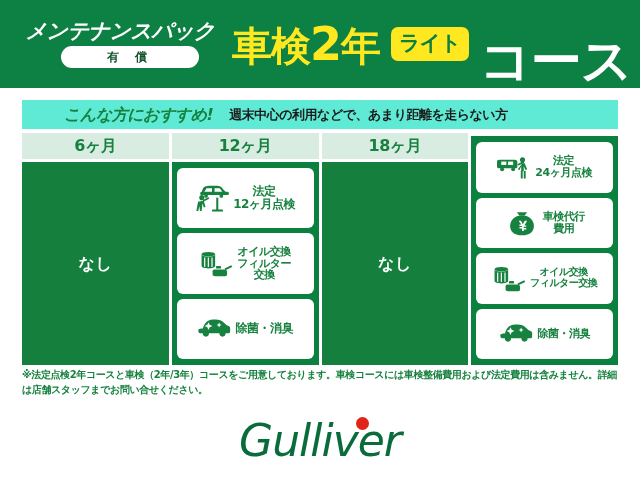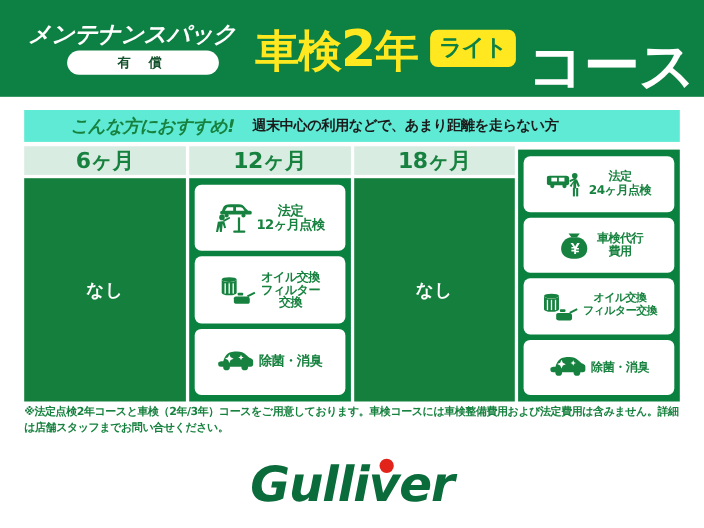--- a/index.html
+++ b/index.html
@@ -63,21 +63,21 @@
   }
 
   
   .table{
     position:absolute;left:22px;top:133px;width:596px;height:232px;
     display:flex;gap:3px;
   }
   .col{flex:1;display:flex;flex-direction:column;}
   .col-head{
     height:26px;background:#d9ece1;color:#17823f;
-    font-size:20px;font-weight:bold;line-height:26px;text-align:center;
+    font-size:16px;font-weight:bold;line-height:26px;text-align:center;
     letter-spacing:-0.5px;
   }
   .col-body{
     flex:1;margin-top:3px;display:flex;flex-direction:column;
     align-items:center;justify-content:center;gap:5px;padding:6px 5px;
     box-sizing:border-box;
   }
   .col-body.empty{background:#15803d;}
   .col-body.filled{background:#0b8140;}
   .none-text{
@@ -108,21 +108,21 @@
     letter-spacing:-0.4px;
   }
 
   
   .logo{
     position:absolute;left:0;top:414px;width:640px;height:54px;
     display:flex;align-items:center;justify-content:center;
   }
   .logo-wrap{position:relative;display:inline-block;}
   .logo-text{
-    color:#0a6b3b;font-size:44px;font-weight:bold;font-style:italic;
+    color:#0a6b3b;font-size:44px;font-weight:normal;font-style:italic;
     line-height:1;letter-spacing:-1px;
   }
   .logo-dot{
     position:absolute;width:13px;height:13px;border-radius:50%;
     background:#e2231a;left:117px;top:-2px;
   }
 </style>
 </head>
 <body>
 

